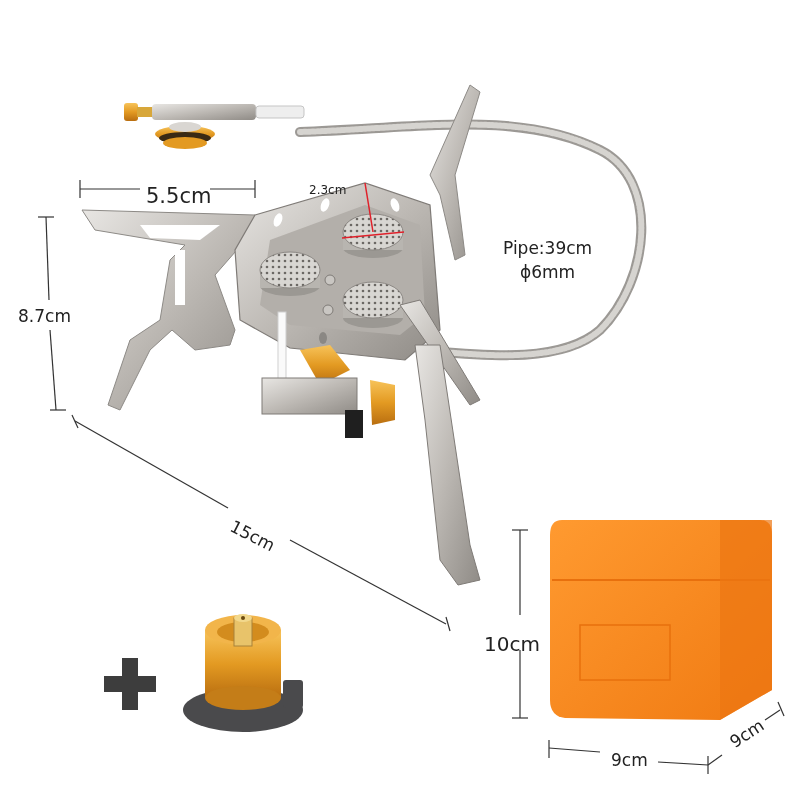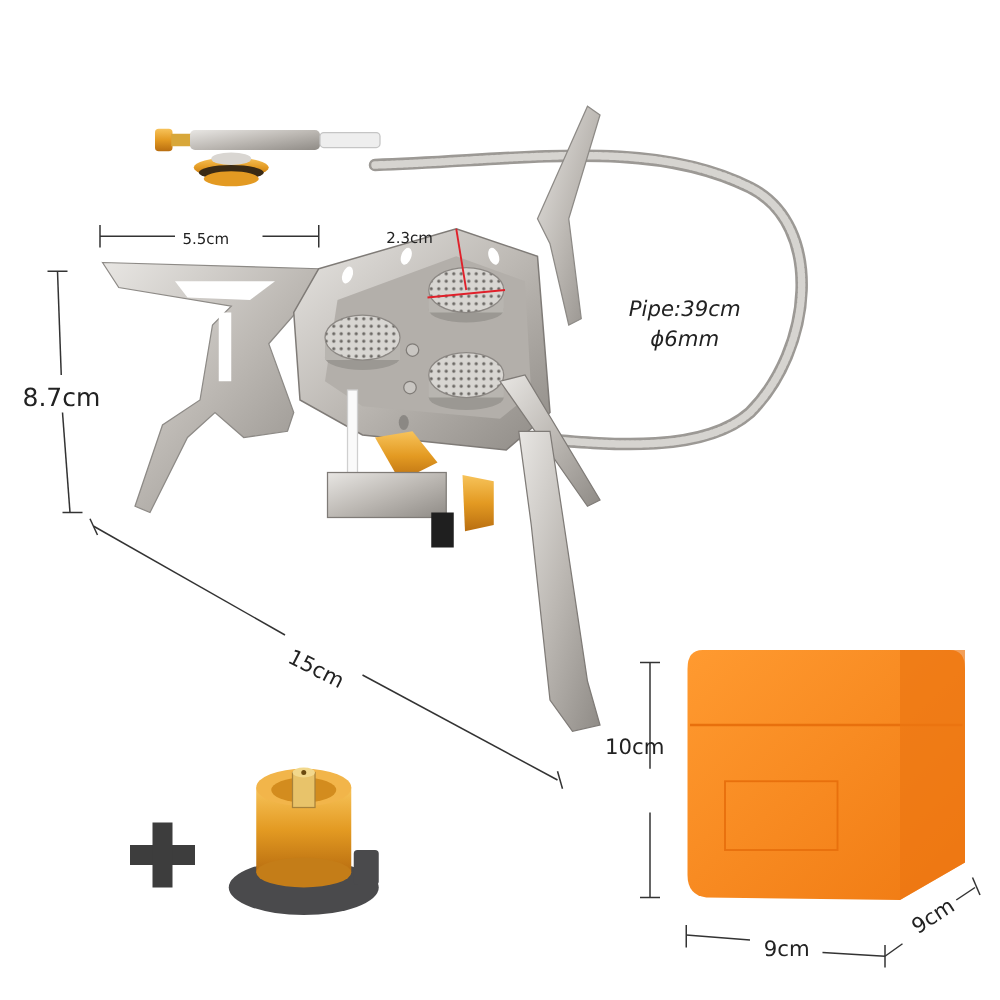--- a/index.html
+++ b/index.html
@@ -1,25 +1,25 @@
 <!DOCTYPE html>
 <html><head>
 <meta charset="utf-8">
 <style>
   html,body{margin:0;padding:0;background:#ffffff;}
   body{width:800px;height:800px;position:relative;overflow:hidden;font-family:"DejaVu Sans","Liberation Sans",sans-serif;}
   #canvas{position:absolute;left:0;top:0;width:800px;height:800px;}
   .lbl{position:absolute;color:#222;font-family:"DejaVu Sans",sans-serif;white-space:nowrap;}
-  .l-pipe{left:503px;top:236px;font-size:17px;line-height:24px;text-align:center;font-style:italic;}
+  .l-pipe{left:503px;top:236px;font-size:17px;line-height:24px;text-align:center;}
   .l-pipe div{display:block;}
   .l-23{left:309px;top:161px;font-size:12px;margin-top:22px;}
-  .l-55{left:146px;top:184px;font-size:12px;}
-  .l-87{left:18px;top:306px;font-size:20px;}
+  .l-55{left:146px;top:184px;font-size:21px;}
+  .l-87{left:18px;top:306px;font-size:17px;}
   .l-15{left:236px;top:516px;font-size:17px;transform:rotate(27deg);transform-origin:left top;}
-  .l-10{left:484px;top:588px;font-size:17px;}
+  .l-10{left:484px;top:632px;font-size:20px;}
   .l-9a{left:611px;top:750px;font-size:17px;}
   .l-9b{left:726px;top:735px;font-size:17px;transform:rotate(-33deg);transform-origin:left top;}
 </style>
 </head>
 <body>
 
 <svg id="canvas" viewBox="0 0 800 800" xmlns="http://www.w3.org/2000/svg">
   <defs>
     <linearGradient id="steel" x1="0" y1="0" x2="1" y2="1">
       <stop offset="0" stop-color="#e8e6e3"></stop>

